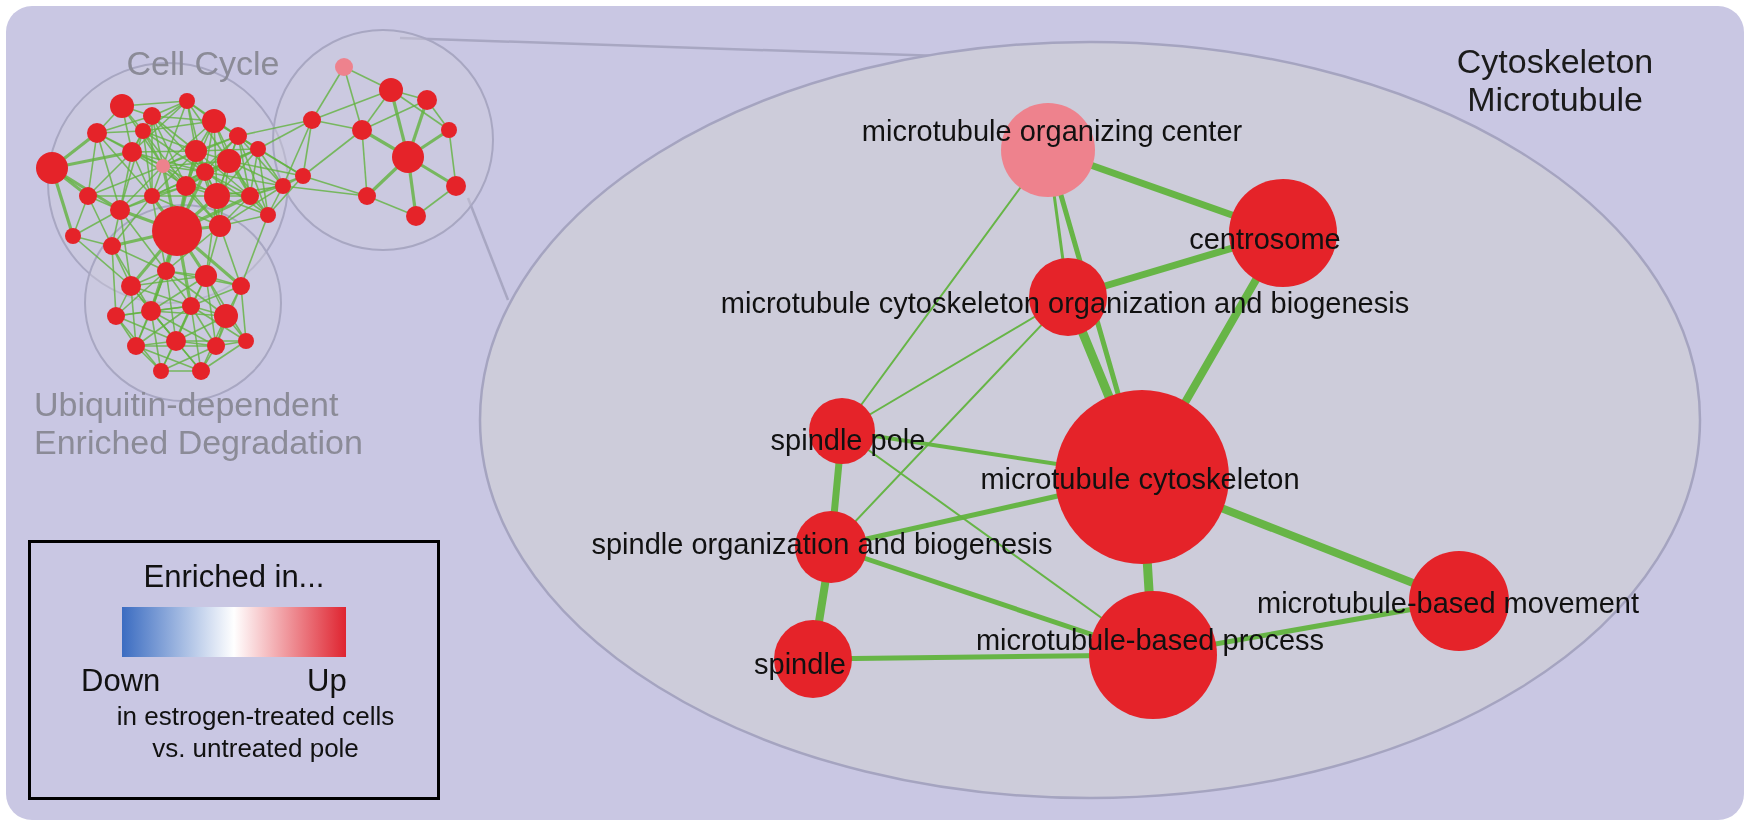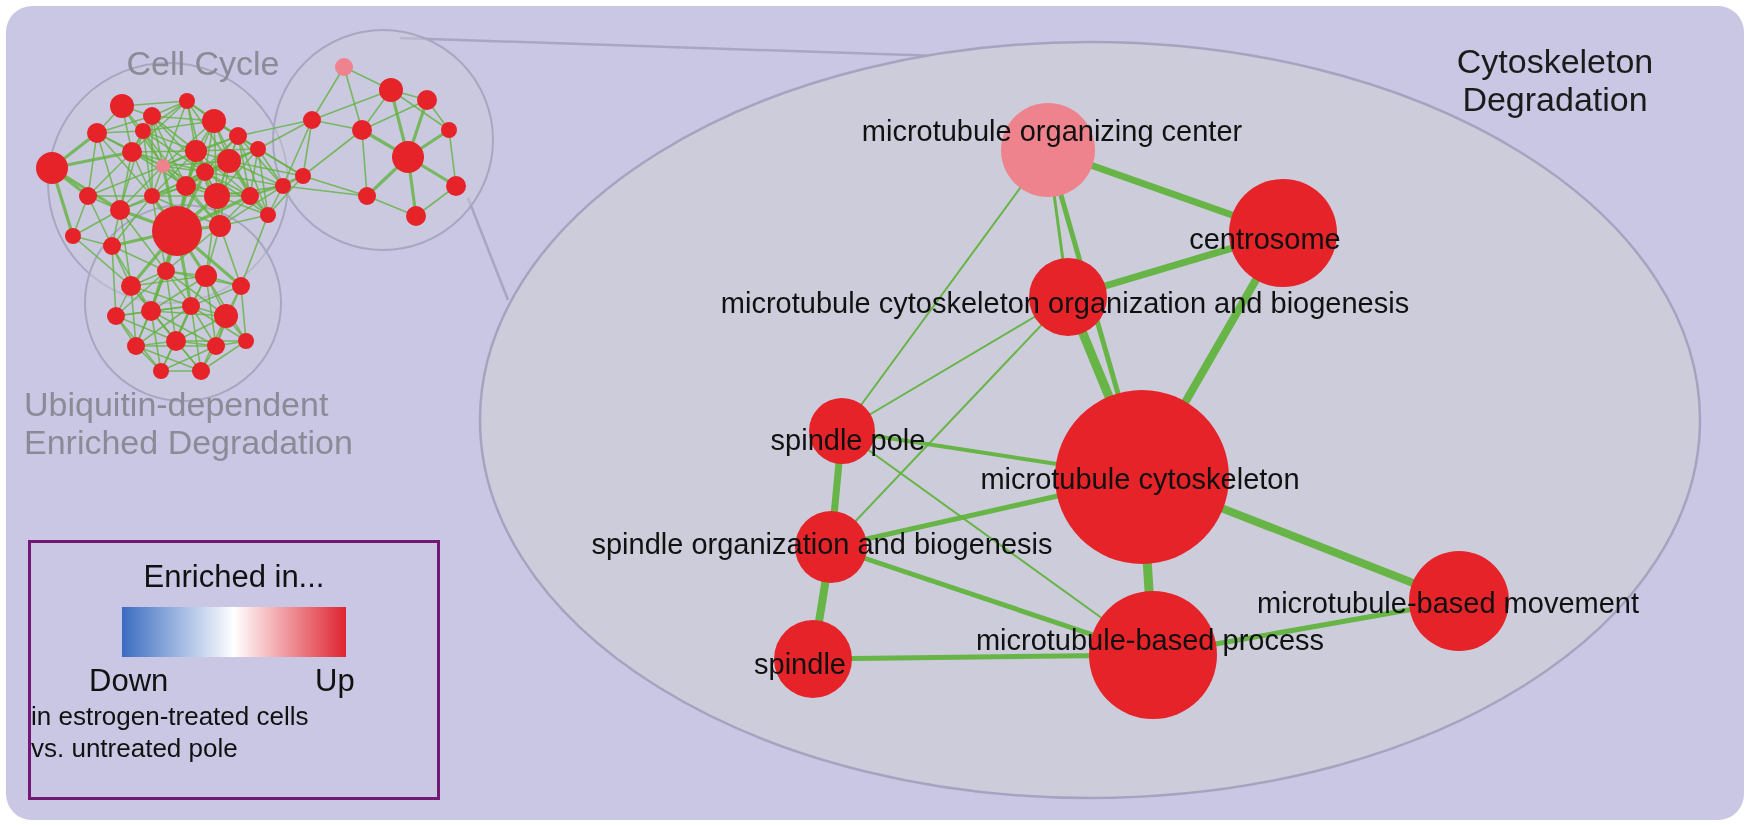--- a/index.html
+++ b/index.html
@@ -3,31 +3,31 @@
 <meta charset="utf-8">
 <style>
   html,body{margin:0;padding:0;background:#ffffff;}
   .figure{position:relative;width:1750px;height:826px;background:#ffffff;overflow:hidden;
           font-family:"Liberation Sans",sans-serif;}
   .bg{position:absolute;left:6px;top:6px;right:6px;bottom:6px;background:#c9c7e3;border-radius:26px;}
   #net-svg{position:absolute;left:0;top:0;}
   .overlay-label{position:absolute;}
   .gray-label{color:#8b8b97;font-size:34px;line-height:1.12;}
   .cell-cycle-label{left:108px;top:44px;width:190px;text-align:center;}
-  .ubiquitin-label{left:24px;top:385px;text-align:left;}
+  .ubiquitin-label{left:34px;top:385px;text-align:left;}
   .detail-title{left:1440px;top:42px;width:230px;text-align:center;color:#1b1b1b;
                 font-size:34px;line-height:1.12;}
   .legend{position:absolute;left:28px;top:540px;width:412px;height:260px;
-          border:3px solid #701a75;box-sizing:border-box;}
+          border:3px solid #000000;box-sizing:border-box;}
   .legend-title{margin-top:16px;text-align:center;font-size:31px;color:#111111;}
   .legend-gradient{width:224px;height:50px;margin:12px auto 0 auto;}
-  .legend-downup{position:relative;height:38px;margin-top:6px;font-size:31px;color:#111111;margin-left:8px;}
+  .legend-downup{position:relative;height:38px;margin-top:6px;font-size:31px;color:#111111;}
   .legend-down{position:absolute;left:50px;top:0;}
   .legend-up{position:absolute;left:276px;top:0;}
-  .legend-sub{font-size:26px;color:#111111;line-height:1.22;}
+  .legend-sub{text-align:center;font-size:26px;color:#111111;line-height:1.22;margin-left:43px;}
 </style>
 </head>
 <body>
 
 <div class="figure">
   <div class="bg"></div>
 
   <svg id="net-svg" width="1750" height="826">
       <line x1="400" y1="38" x2="1000" y2="58" stroke="#a8a7c2" stroke-width="2.5"></line>
       <line x1="468" y1="198" x2="508" y2="300" stroke="#a8a7c2" stroke-width="2.5"></line>
@@ -386,21 +386,21 @@
 
   <div class="overlay-label gray-label cell-cycle-label">Cell Cycle</div>
 
   <div class="overlay-label gray-label ubiquitin-label">
     <div>Ubiquitin-dependent</div>
     <div>Enriched Degradation</div>
   </div>
 
   <div class="overlay-label detail-title">
     <div>Cytoskeleton</div>
-    <div>Degradation</div>
+    <div>Microtubule</div>
   </div>
 
   <div class="legend">
     <div class="legend-title">Enriched in...</div>
     <div class="legend-gradient" id="legend-gradient" style="background: linear-gradient(to right, rgb(59, 108, 193) 0%, rgb(255, 255, 255) 50%, rgb(223, 36, 48) 100%);"></div>
     <div class="legend-downup">
       <span class="legend-down">Down</span>
       <span class="legend-up">Up</span>
     </div>
     <div class="legend-sub">in estrogen-treated cells</div>

